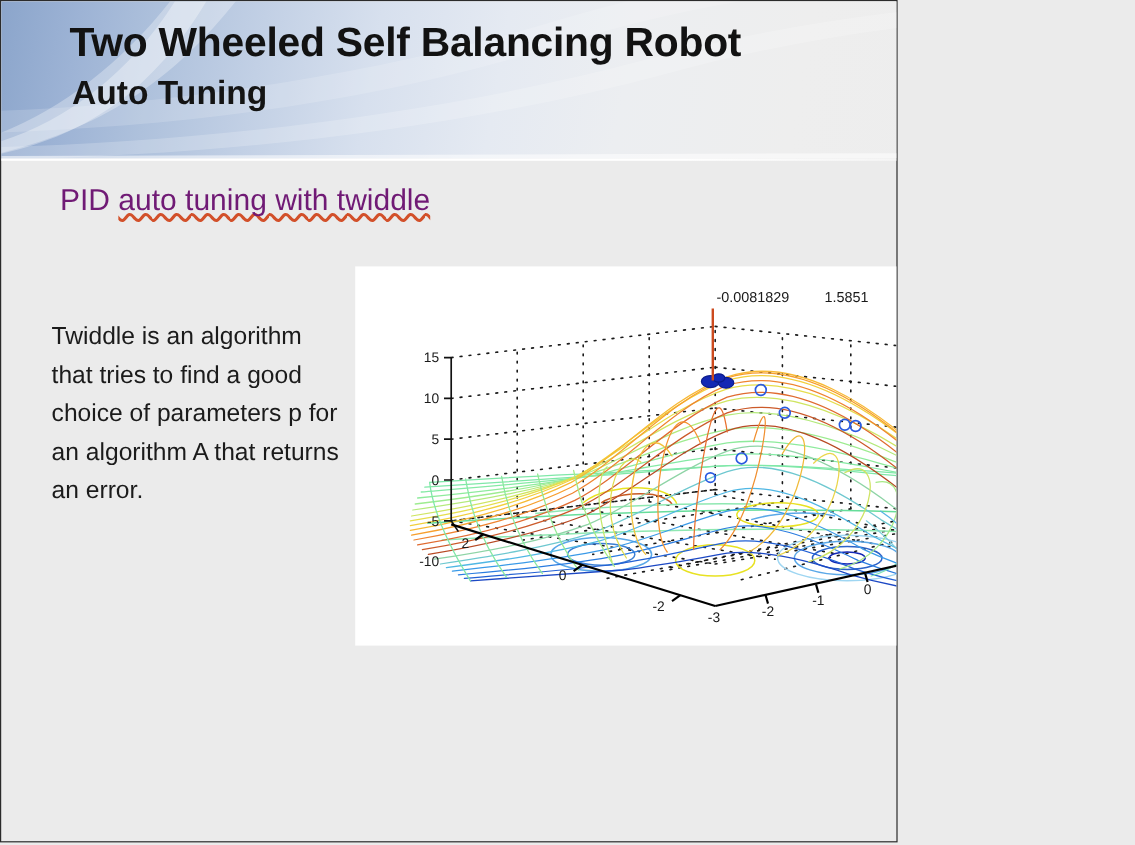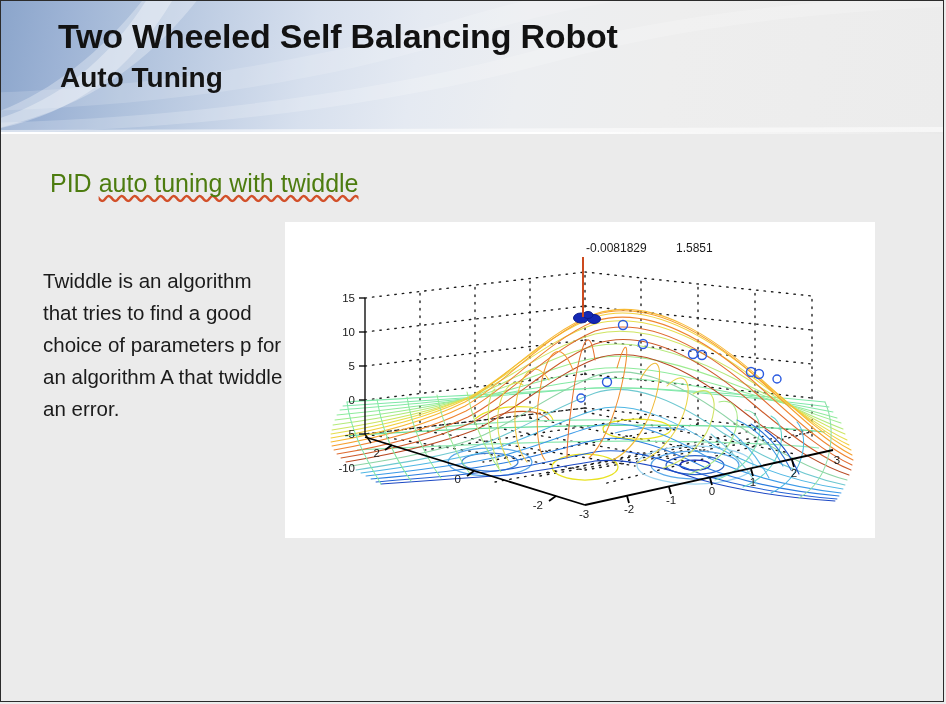--- a/index.html
+++ b/index.html
@@ -2,21 +2,21 @@
 <html><head>
 <meta charset="utf-8">
 <style>
   html,body{margin:0;padding:0;}
   body{
     width:946px;height:704px;overflow:hidden;
     background:#ebebeb;
     font-family:"Liberation Sans", sans-serif;
   }
   #slide{
-    position:relative;width:944px;height:702px;
+    position:relative;width:748px;height:702px;
     border:1px solid #2b2b2b;
     background:#ebebeb;
     box-sizing:border-box;overflow:hidden;
   }
 
   
   #header{
     position:absolute;left:0;top:0;width:944px;height:131px;
     background:
       linear-gradient(100deg,
@@ -42,39 +42,39 @@
     font-size:28px;font-weight:bold;color:#141414;
     margin-top:9px;margin-left:2px;line-height:1.05;white-space:nowrap;
   }
   #header-rule{
     position:absolute;left:0;top:131px;width:944px;height:2px;
     background:linear-gradient(90deg,#ffffff 0%,#ffffff 60%,#f2f2f2 85%,#e9e9e9 100%);
   }
 
   
   #section-heading{
-    position:absolute;left:49px;top:168px;
-    font-size:25px;color:#4d7c0f;white-space:nowrap;
+    position:absolute;left:49px;top:152px;
+    font-size:25px;color:#701a75;white-space:nowrap;
   }
   #section-heading .plain{}
   #section-heading .misspelled{
     text-decoration:underline wavy #d2502a;
     text-decoration-skip-ink:none;
     text-underline-offset:2px;
   }
 
   
   #body-text{
     position:absolute;left:42px;top:264px;width:240px;
     font-size:20.5px;color:#1b1b1b;line-height:32px;
   }
 
   
   #figure-panel{
-    position:absolute;left:284px;top:221px;width:590px;height:316px;
+    position:absolute;left:295px;top:221px;width:590px;height:316px;
     background:#ffffff;
   }
   #plot-svg{display:block;width:590px;height:316px;}
 
   .tick-lbl{font-family:"Liberation Sans",sans-serif;font-size:11.5px;fill:#1a1a1a;}
   .annot-lbl{font-family:"Liberation Sans",sans-serif;font-size:12px;fill:#1a1a1a;}
 </style>
 </head>
 <body>
 
@@ -95,21 +95,21 @@
       <div id="slide-title">Two Wheeled Self Balancing Robot</div>
       <div id="slide-subtitle">Auto Tuning</div>
     </div>
   </div>
   <div id="header-rule"></div>
 
   <div id="section-heading">
     <span class="plain">PID </span><span class="misspelled">auto tuning with twiddle</span>
   </div>
 
-  <div id="body-text">Twiddle is an algorithm that tries to find a good choice of parameters p for an algorithm A that twiddle an error.</div>
+  <div id="body-text">Twiddle is an algorithm that tries to find a good choice of parameters p for an algorithm A that returns an error.</div>
 
   <div id="figure-panel">
     <svg id="plot-svg" viewBox="0 0 590 316">
 
       <g stroke="#1a1a1a" stroke-width="1.35" stroke-dasharray="1.5 6" stroke-linecap="round" fill="none">
 
         <path d="M 80 76 L 300 50"></path>
         <path d="M 80 110 L 300 84"></path>
         <path d="M 80 144 L 300 118"></path>
         <path d="M 80 178 L 300 152"></path>

